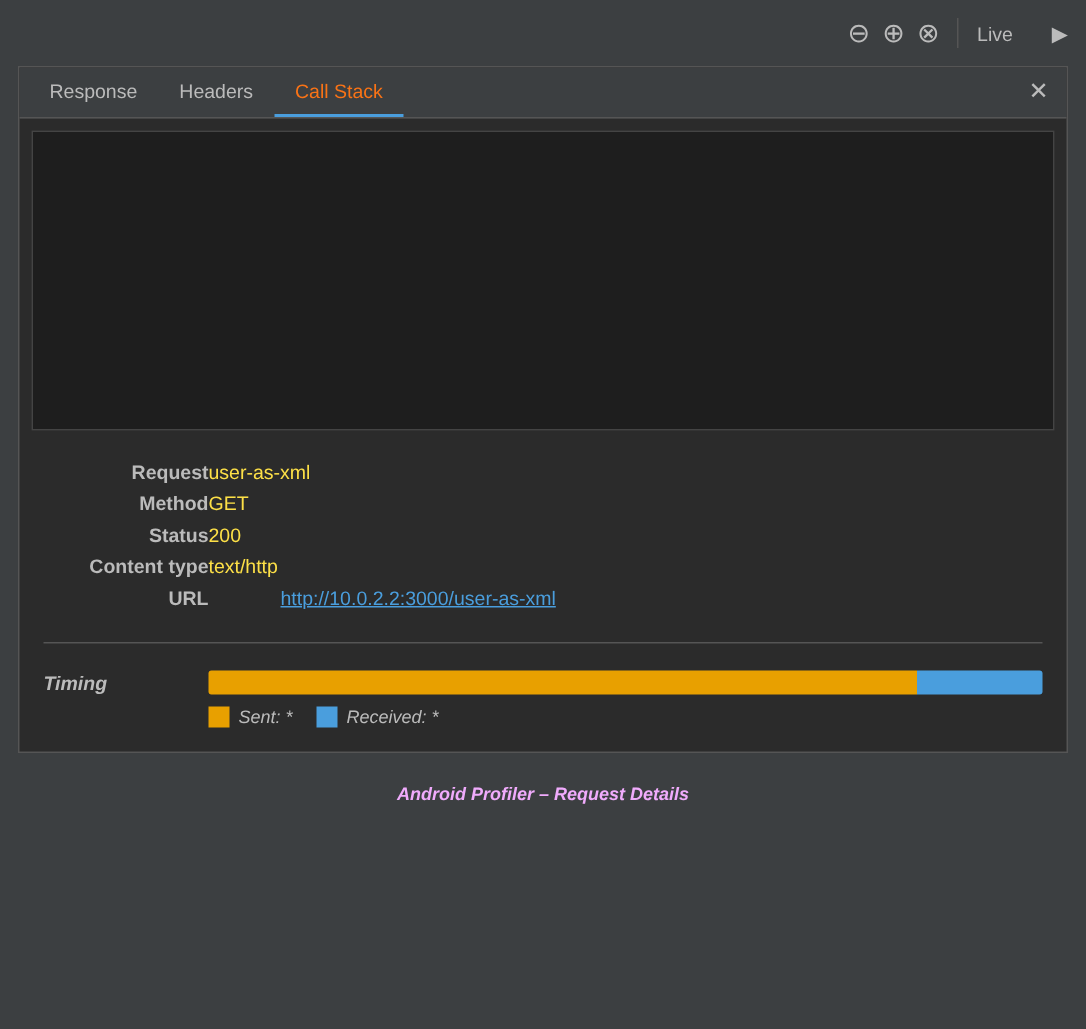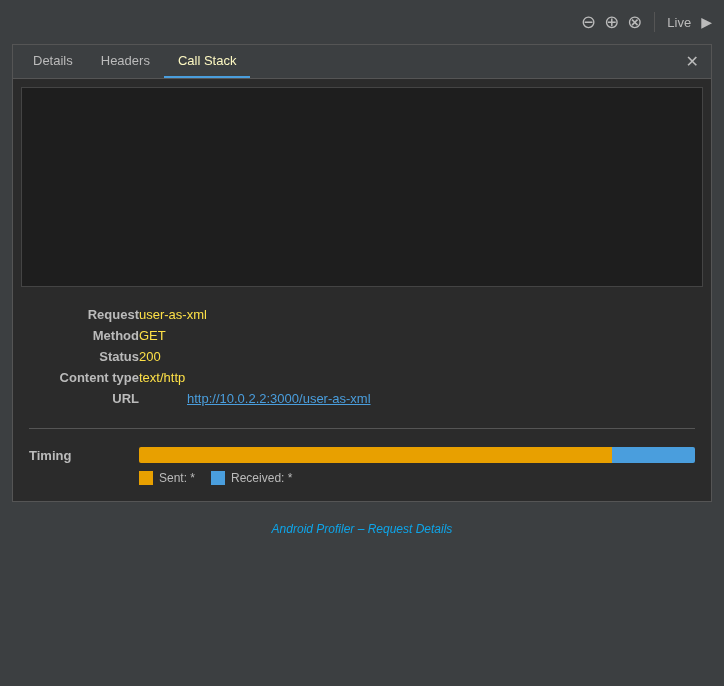--- a/index.html
+++ b/index.html
@@ -46,21 +46,21 @@
       width: 1px;
       height: 20px;
       background: #555;
       margin: 0 4px;
     }
 
     .live-label {
       color: #bbbbbb;
       font-size: 13px;
       font-weight: 500;
-      margin-right: 2px;
+      margin-right: 18px;
     }
 
     .play-icon {
       color: #bbbbbb;
       font-size: 14px;
       cursor: pointer;
     }
 
     
     .panel {
@@ -85,21 +85,21 @@
     .tab {
       padding: 8px 14px;
       cursor: pointer;
       color: #bbbbbb;
       font-size: 13px;
       border-bottom: 2px solid transparent;
       white-space: nowrap;
     }
 
     .tab.active {
-      color: #fef9c3;
+      color: #f97316;
       border-bottom: 2px solid #4a9edd;
     }
 
     .close-btn {
       position: absolute;
       right: 8px;
       top: 50%;
       transform: translateY(-50%);
       color: #bbbbbb;
       font-size: 16px;
@@ -153,20 +153,21 @@
 
     .divider-line {
       height: 1px;
       background: #555;
       margin: 10px 16px;
     }
 
     
     .timing-section {
       padding: 8px 16px 16px;
+      font-style: italic;
     }
 
     .timing-row {
       display: flex;
       align-items: center;
       gap: 0;
       margin-bottom: 8px;
     }
 
     .timing-label {
@@ -216,42 +217,43 @@
 
     .legend-color.received {
       background: #4a9edd;
     }
 
     
     .caption {
       text-align: center;
       font-style: italic;
       font-size: 12px;
-      color: #0ea5e9;
+      color: #f0abfc;
       padding: 8px 0 4px;
+      font-weight: bold;
     }
   </style>
 </head>
 <body>
 
 <div class="profiler-window">
 
   <div class="toolbar">
     <span class="toolbar-icon">⊖</span>
     <span class="toolbar-icon">⊕</span>
     <span class="toolbar-icon">⊗</span>
     <div class="toolbar-divider"></div>
     <span class="live-label">Live</span>
     <span class="play-icon">▶</span>
   </div>
 
   <div class="panel">
 
     <div class="tab-bar">
-      <div class="tab">Details</div>
+      <div class="tab">Response</div>
       <div class="tab">Headers</div>
       <div class="tab active">Call Stack</div>
       <span class="close-btn">✕</span>
     </div>
 
     <div class="preview-area"></div>
 
     <div class="details-section">
 
       <div class="detail-row">

